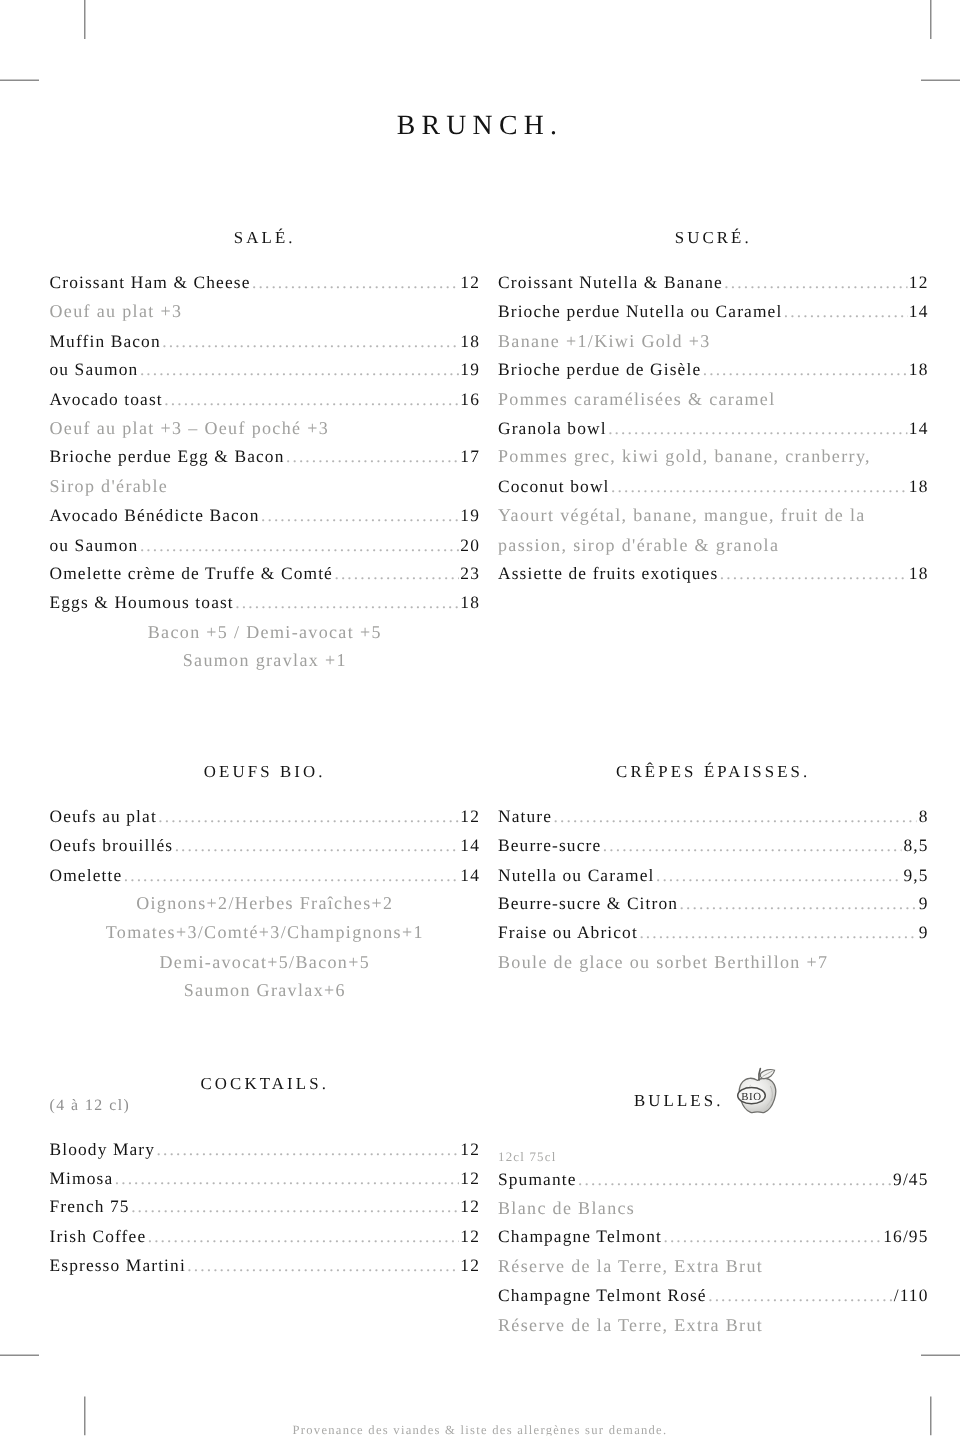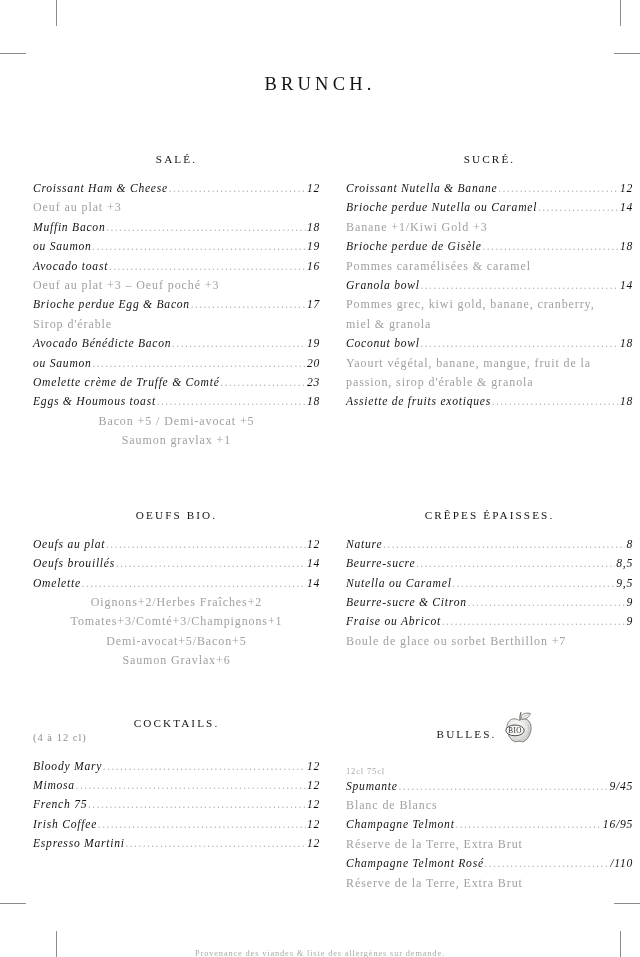--- a/index.html
+++ b/index.html
@@ -46,21 +46,21 @@
     margin-top: 58px;
     font-weight: 400;
     color: #141414;
   }
 
   
   .block {
     display: flex;
     padding: 0 33px;
     box-sizing: border-box;
-    column-gap: 26px;
+    column-gap: 12px;
   }
   .col { width: 50%; box-sizing: border-box; }
 
   .section-head {
     text-align: center;
     font-size: 11.2px;
     letter-spacing: 2.1px;
     color: #141414;
     margin: 0 0 14px 0;
     position: relative;
@@ -76,21 +76,20 @@
 
   
   .row {
     display: flex;
     align-items: flex-start;
     font-size: 11.6px;
     letter-spacing: 0.75px;
     line-height: 19.4px;
     color: #141414;
     white-space: nowrap;
-    font-style: italic;
   }
   .row .name { flex: 0 0 auto; }
   .row .leader {
     flex: 1 1 auto;
     overflow: hidden;
     white-space: nowrap;
     color: #b5b5b5;
     margin: 0 1px;
     font-size: 11.6px;
     letter-spacing: 1.4px;
@@ -234,21 +233,20 @@
             <span class="leader">................................................................................</span>
             <span class="price">18</span>
           </div>
           <div class="desc">Pommes caramélisées &amp; caramel</div>
           <div class="row">
             <span class="name">Granola bowl</span>
             <span class="leader">................................................................................</span>
             <span class="price">14</span>
           </div>
           <div class="desc">Pommes grec, kiwi gold, banane, cranberry,</div>
-          <div class="desc">miel &amp; granola</div>
           <div class="row">
             <span class="name">Coconut bowl</span>
             <span class="leader">................................................................................</span>
             <span class="price">18</span>
           </div>
           <div class="desc">Yaourt végétal, banane, mangue, fruit de la</div>
           <div class="desc">passion, sirop d'érable &amp; granola</div>
           <div class="row">
             <span class="name">Assiette de fruits exotiques</span>
             <span class="leader">................................................................................</span>

